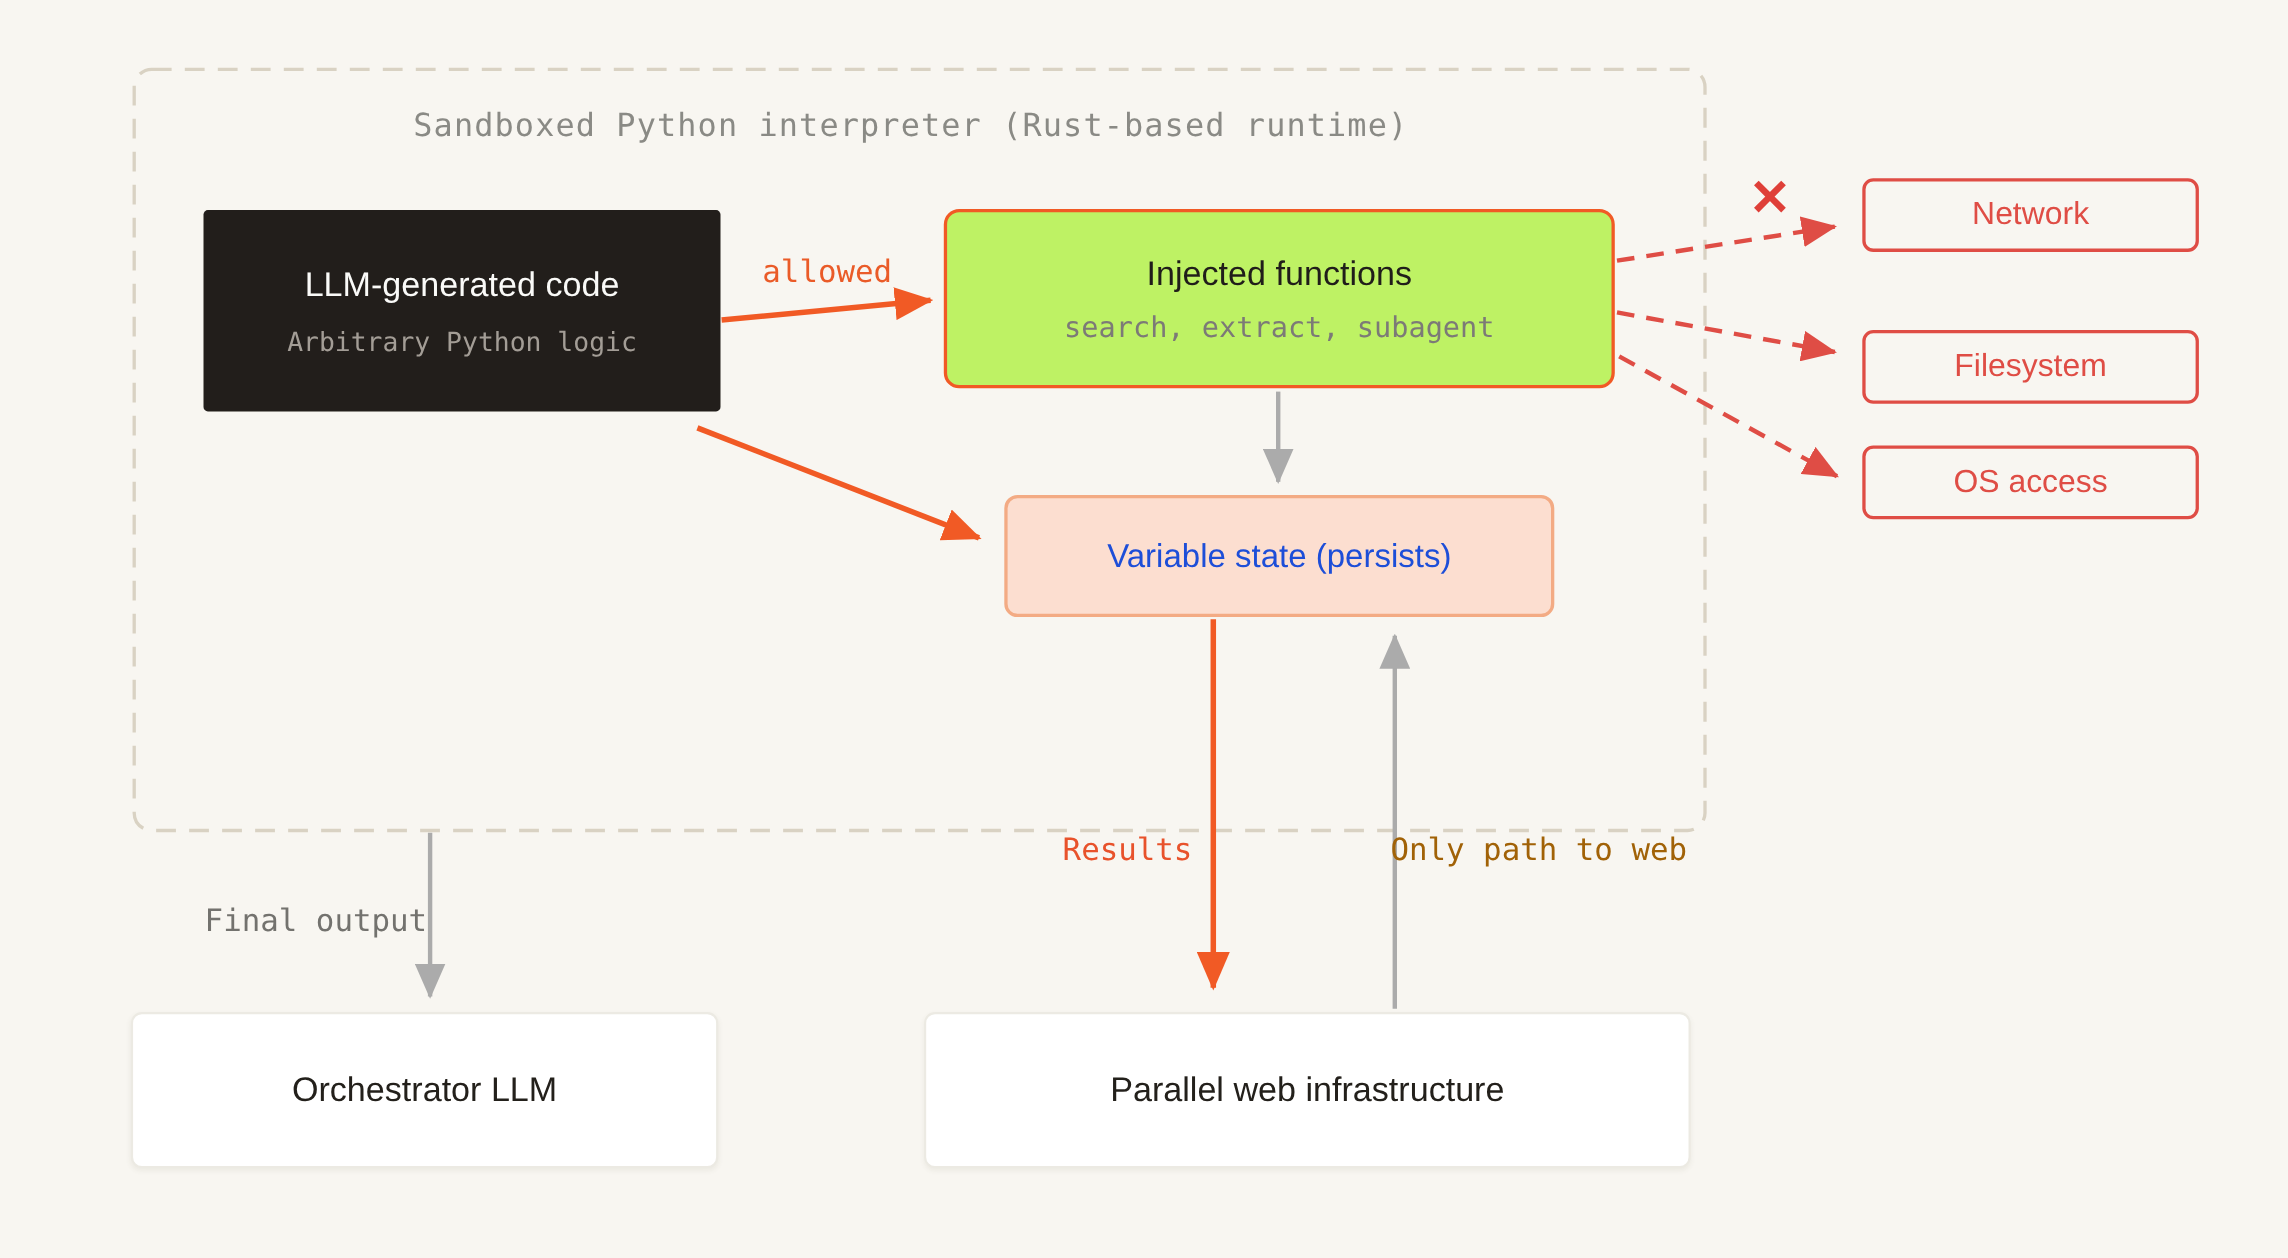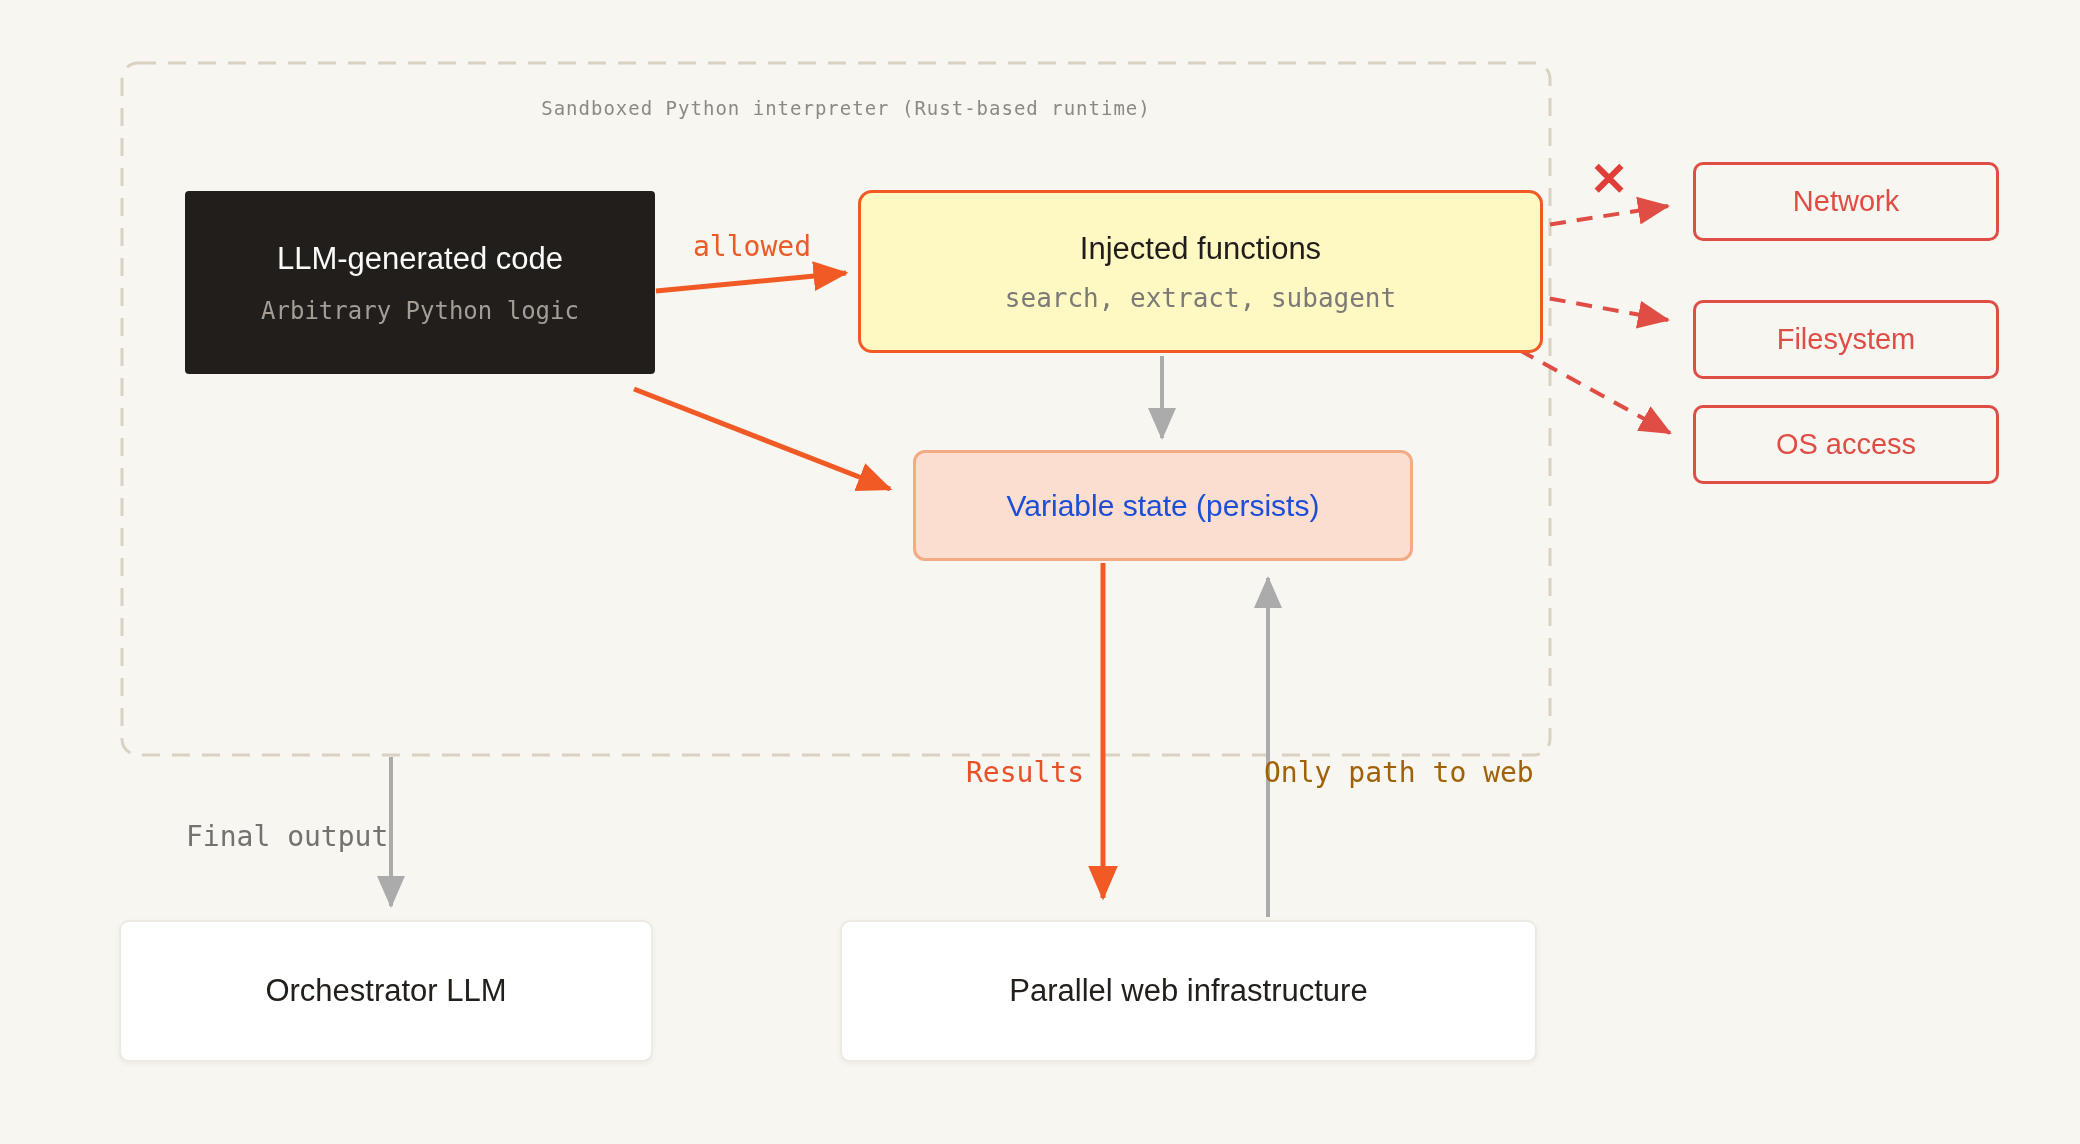--- a/index.html
+++ b/index.html
@@ -4,49 +4,49 @@
 <style>
   html,body{margin:0;padding:0;background:#F8F6F1;}
   .stage{
     position:relative;width:2080px;height:1144px;background:#F8F6F1;
     font-family:"Liberation Sans",sans-serif;overflow:hidden;
   }
   .mono{font-family:"DejaVu Sans Mono",monospace;}
   .abs{position:absolute;}
   
   .sandbox-title{
-    left:132px;top:97px;width:1428px;text-align:center;
-    font-size:19px;letter-spacing:1px;color:#8A8A85;
+    left:114px;top:97px;width:1428px;text-align:center;
+    font-size:29px;letter-spacing:1px;color:#8A8A85;
   }
   
   .node-dark{
     left:185px;top:191px;width:470px;height:183px;
     background:#221E1B;border-radius:4px;
     display:flex;flex-direction:column;align-items:center;justify-content:center;gap:20px;
   }
   .node-dark .title{font-size:31px;color:#FAFAF8;}
   .node-dark .subtitle{font-size:24px;color:#A39D96;}
   
   .node-injected{
-    left:858px;top:190px;width:685px;height:163px;box-sizing:border-box;
-    background:#fef9c3;border:3px solid #F15A25;border-radius:14px;
+    left:858px;top:190px;width:610px;height:163px;box-sizing:border-box;
+    background:#bef264;border:3px solid #F15A25;border-radius:14px;
     display:flex;flex-direction:column;align-items:center;justify-content:center;gap:16px;
   }
   .node-injected .title{font-size:31px;color:#201D1A;}
   .node-injected .subtitle{font-size:26px;color:#7C7A77;}
   
   .node-variable{
     left:913px;top:450px;width:500px;height:111px;box-sizing:border-box;
     background:#FCDED0;border:3px solid #F3AB84;border-radius:12px;
     display:flex;align-items:center;justify-content:center;
     font-size:30px;color:#1d4ed8;
   }
   
   .node-blocked{
-    left:1693px;width:306px;height:79px;box-sizing:border-box;
+    left:1693px;width:306px;height:67px;box-sizing:border-box;
     border:3px solid #DF4D45;border-radius:10px;
     display:flex;align-items:center;justify-content:center;
     font-size:29px;color:#DF4D45;
   }
   .blocked-1{top:162px;}
   .blocked-2{top:300px;}
   .blocked-3{top:405px;}
   .x-mark{
     left:1582px;top:152px;width:54px;height:54px;
     display:flex;align-items:center;justify-content:center;

